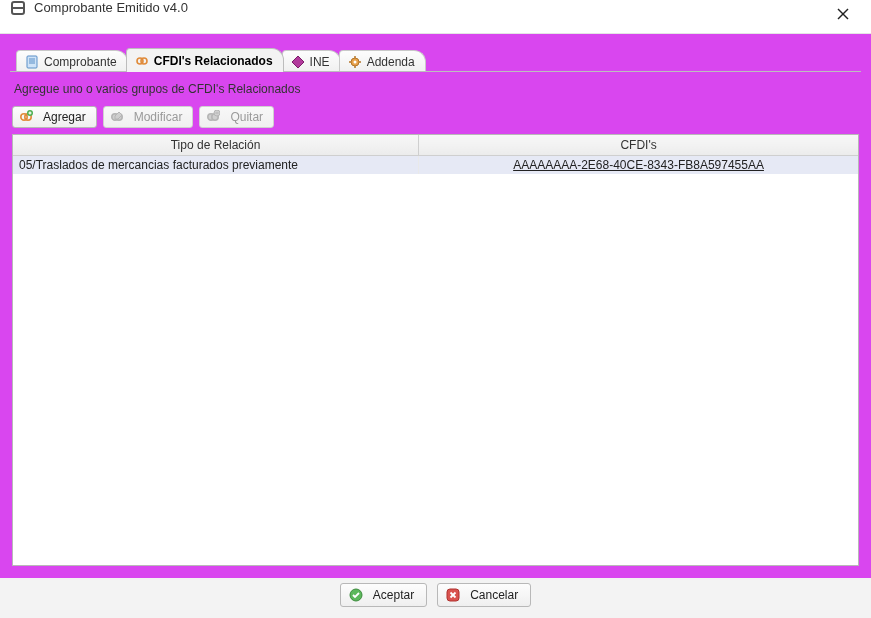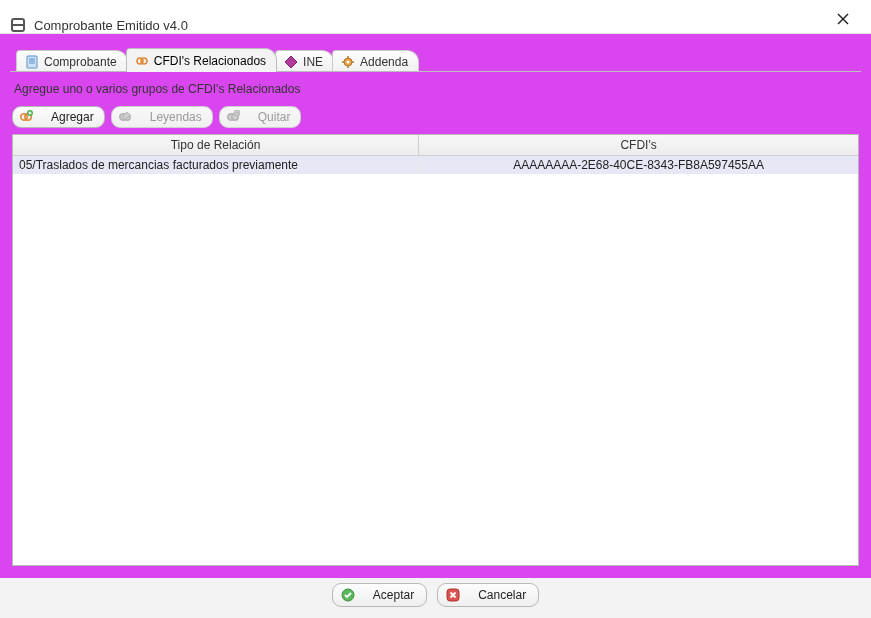--- a/index.html
+++ b/index.html
@@ -13,21 +13,21 @@
     overflow: hidden;
   }
   .window {
     width: 871px; height: 618px;
     display: flex; flex-direction: column;
     background: #fff;
   }
   
   .titlebar {
     height: 34px;
-    display: flex; align-items: flex-end;
+    display: flex; align-items: flex-start;
     padding: 0 8px 0 10px;
     border-bottom: 1px solid #e5e5e5;
   }
   .titlebar .app-icon {
     width: 16px; height: 16px;
     margin-right: 8px;
     display: inline-flex; align-items: center; justify-content: center;
   }
   .titlebar .title {
     font-size: 13px;
@@ -88,21 +88,21 @@
     margin-right: -2px;
     color: #333;
     height: 22px;
     cursor: pointer;
     position: relative;
     z-index: 1;
   }
   .tab.active {
     background: #f3f3f3;
     border-color: #bdbdbd;
-    font-weight: 400;
+    font-weight: 700;
     color: #000;
     z-index: 3;
     height: 24px;
   }
   .tab .tab-icon {
     width: 14px; height: 14px;
     display: inline-flex; align-items: center; justify-content: center;
   }
   .tab .tab-label { white-space: nowrap; }
 
@@ -124,25 +124,25 @@
     font-size: 12px;
     color: #333;
     padding-left: 2px;
     margin-bottom: 8px;
   }
   .toolbar {
     display: flex; gap: 6px;
     padding: 2px 0 6px 0;
   }
   .btn {
-    display: inline-flex; align-items: center; gap: 18px;
+    display: inline-flex; align-items: center; gap: 10px;
     padding: 2px 10px 2px 6px;
     background: linear-gradient(#fdfdfd, #efefef);
     border: 1px solid #b8b8b8;
-    border-radius: 9px;
+    border-radius: 3px;
     color: #222;
     cursor: pointer;
     height: 22px;
     font-size: 12px;
   }
   .btn[disabled] {
     color: #9a9a9a;
     background: linear-gradient(#f8f8f8, #f0f0f0);
     border-color: #d0d0d0;
     cursor: default;
@@ -182,21 +182,21 @@
   tbody td {
     padding: 2px 6px;
     font-size: 12px;
     color: #222;
     border-right: 1px solid #e9e9e9;
     height: 17px;
     white-space: nowrap;
     overflow: hidden;
     text-overflow: ellipsis;
   }
-  tbody td:last-child { border-right: none; }
+  tbody td:last-child { border-right: none; text-decoration: underline; }
   tbody tr.selected td {
     background: #e6e9f5;
   }
   .col-rel { width: 48%; text-align: left; }
   .col-cfdi { width: 52%; text-align: center; }
   tbody td.col-rel { text-align: left; }
   tbody td.col-cfdi { text-align: center; }
 
   
   .footer {
@@ -298,21 +298,21 @@
           <span>Agregar</span>
         </button>
         <button class="btn" disabled="">
           <span class="btn-icon">
             <svg viewBox="0 0 14 14">
                 <circle cx="5" cy="7" r="3.2" fill="none" stroke="#bbb" stroke-width="1.6"></circle>
                 <circle cx="9" cy="7" r="3.2" fill="none" stroke="#bbb" stroke-width="1.6"></circle>
                 <path d="M9 2 L12 5 L8 9 L5 9 L5 6 Z" fill="#ddd" stroke="#bbb"></path>
               </svg>
           </span>
-          <span>Leyendas</span>
+          <span>Modificar</span>
         </button>
         <button class="btn" disabled="">
           <span class="btn-icon">
             <svg viewBox="0 0 14 14">
                 <circle cx="5" cy="7" r="3.2" fill="none" stroke="#bbb" stroke-width="1.6"></circle>
                 <circle cx="9" cy="7" r="3.2" fill="none" stroke="#bbb" stroke-width="1.6"></circle>
                 <circle cx="11" cy="3" r="3" fill="#ddd"></circle>
                 <line x1="9.5" y1="3" x2="12.5" y2="3" stroke="#fff" stroke-width="1.2"></line>
               </svg>
           </span>

